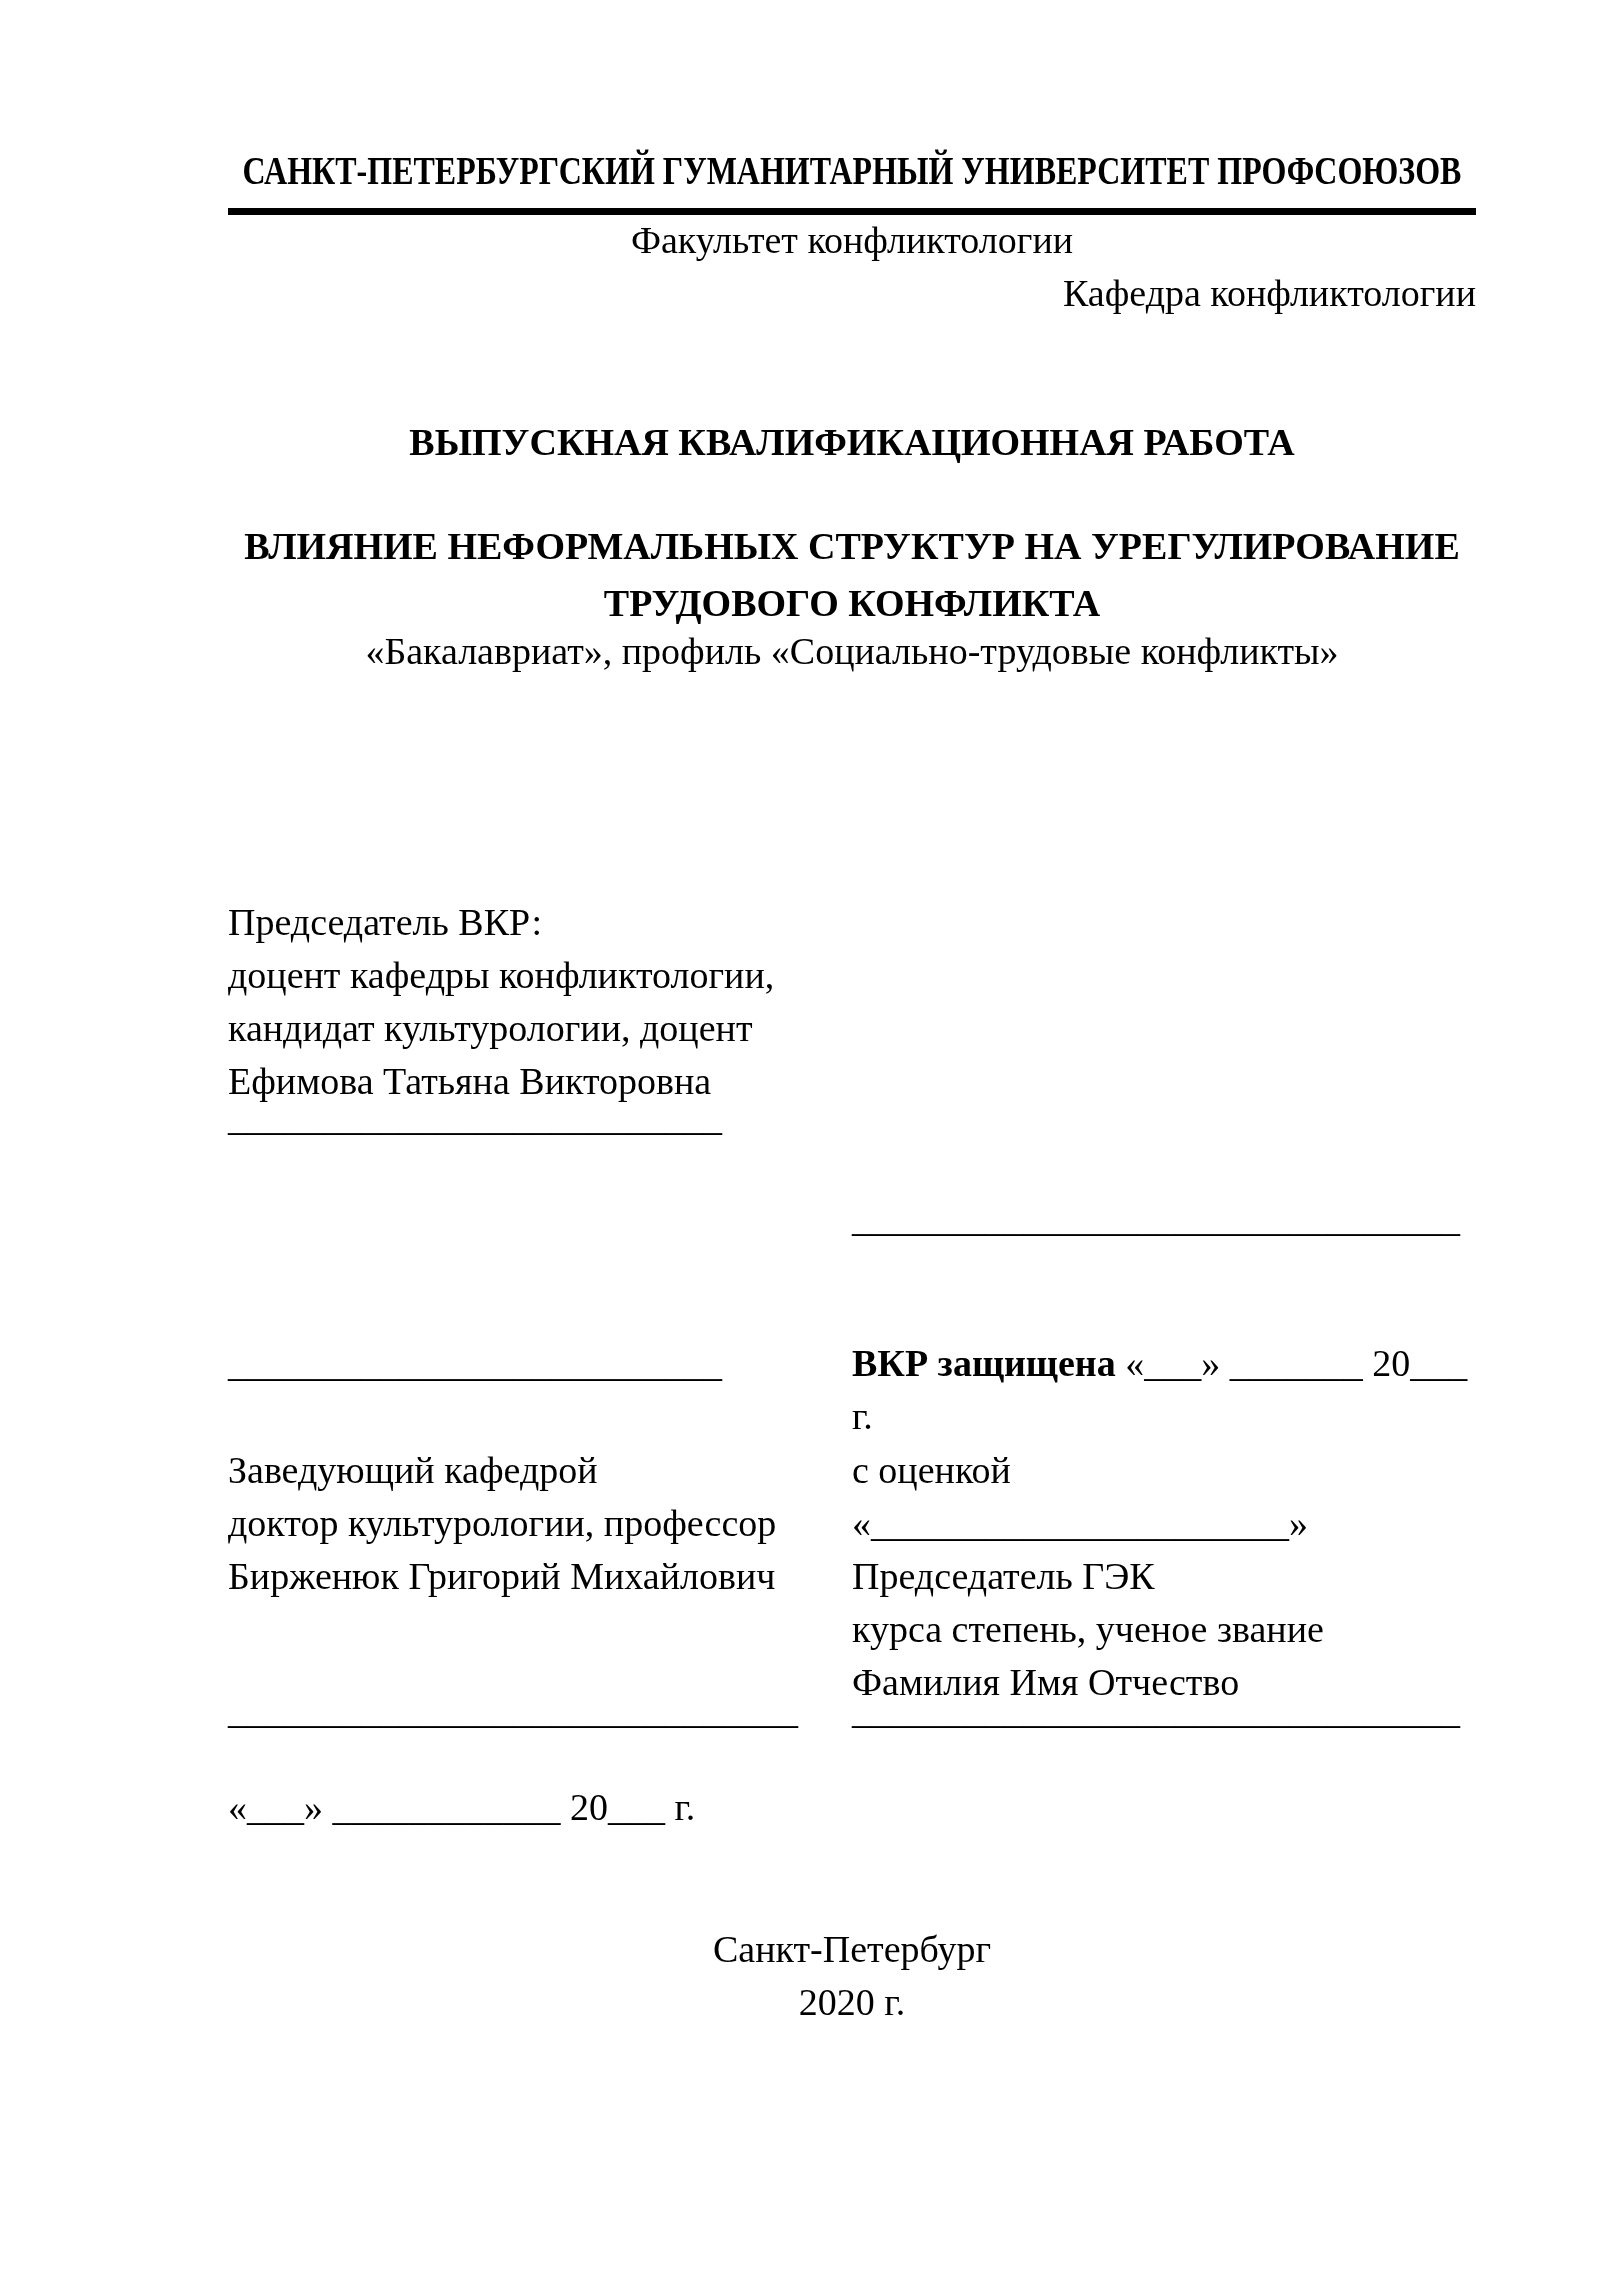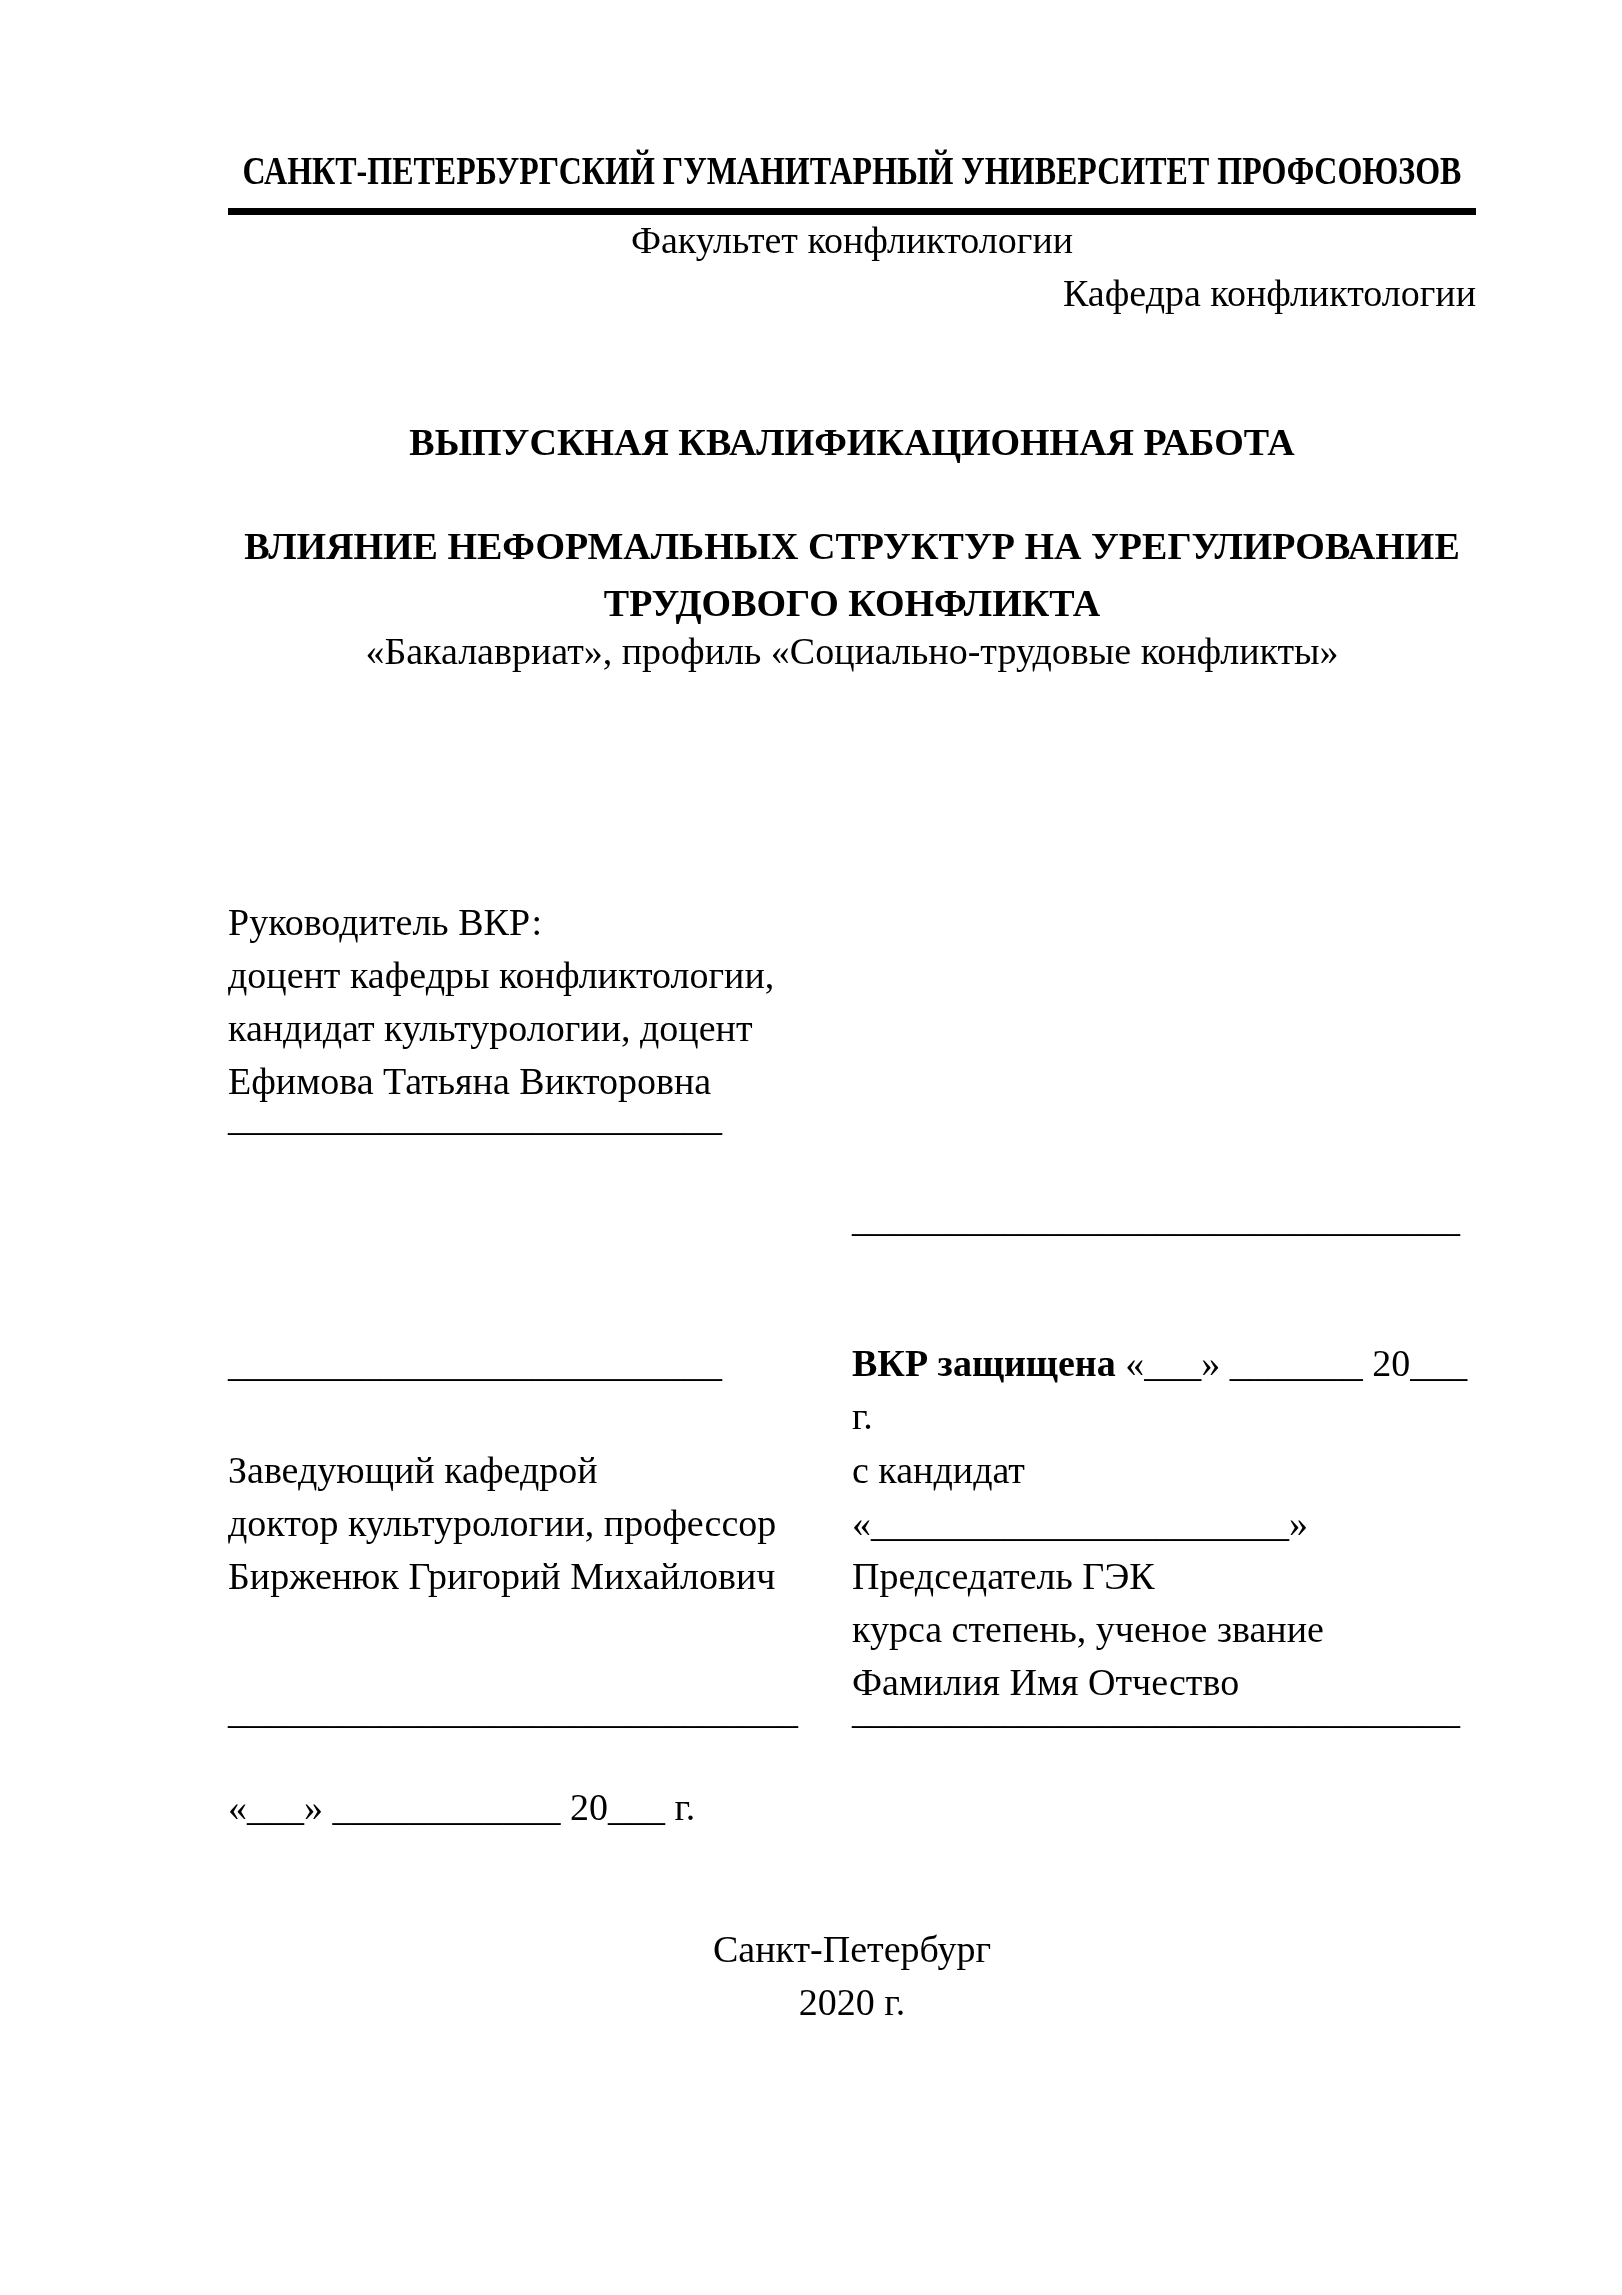--- a/index.html
+++ b/index.html
@@ -60,21 +60,21 @@
   <div class="abs center b maintitle">
     <div class="t">ВЛИЯНИЕ НЕФОРМАЛЬНЫХ СТРУКТУР НА УРЕГУЛИРОВАНИЕ</div>
     <div class="t">ТРУДОВОГО КОНФЛИКТА</div>
   </div>
 
   <div class="abs center program">
     <div class="t">«Бакалавриат», профиль «Социально-трудовые конфликты»</div>
   </div>
 
   <div class="abs colL sup-block">
-    <div class="t">Руководитель ВКР:</div>
+    <div class="t">Председатель ВКР:</div>
     <div class="t">доцент кафедры конфликтологии,</div>
     <div class="t">кандидат культурологии, доцент</div>
     <div class="t">Ефимова Татьяна Викторовна</div>
   </div>
 
   <div class="abs colL sup-sign t">__________________________</div>
 
 
   <div class="abs colR stu-sign t">________________________________</div>
 
@@ -84,21 +84,21 @@
     <span class="b t">ВКР защищена</span><span class="t"> «___» _______ 20___ г.</span>
   </div>
 
   <div class="abs colL block4">
     <div class="t">Заведующий кафедрой</div>
     <div class="t">доктор культурологии, профессор</div>
     <div class="t">Бирженюк Григорий Михайлович</div>
   </div>
 
   <div class="abs colR block4">
-    <div class="t">с кандидат «______________________»</div>
+    <div class="t">с оценкой «______________________»</div>
     <div class="t">Председатель ГЭК</div>
     <div class="t">курса степень, ученое звание</div>
     <div class="t">Фамилия Имя Отчество</div>
   </div>
 
   <div class="abs colL row5 t">______________________________</div>
 
   <div class="abs colR row5 t">________________________________</div>
 
   <div class="abs colL row6 t">«___» ____________ 20___ г.</div>

